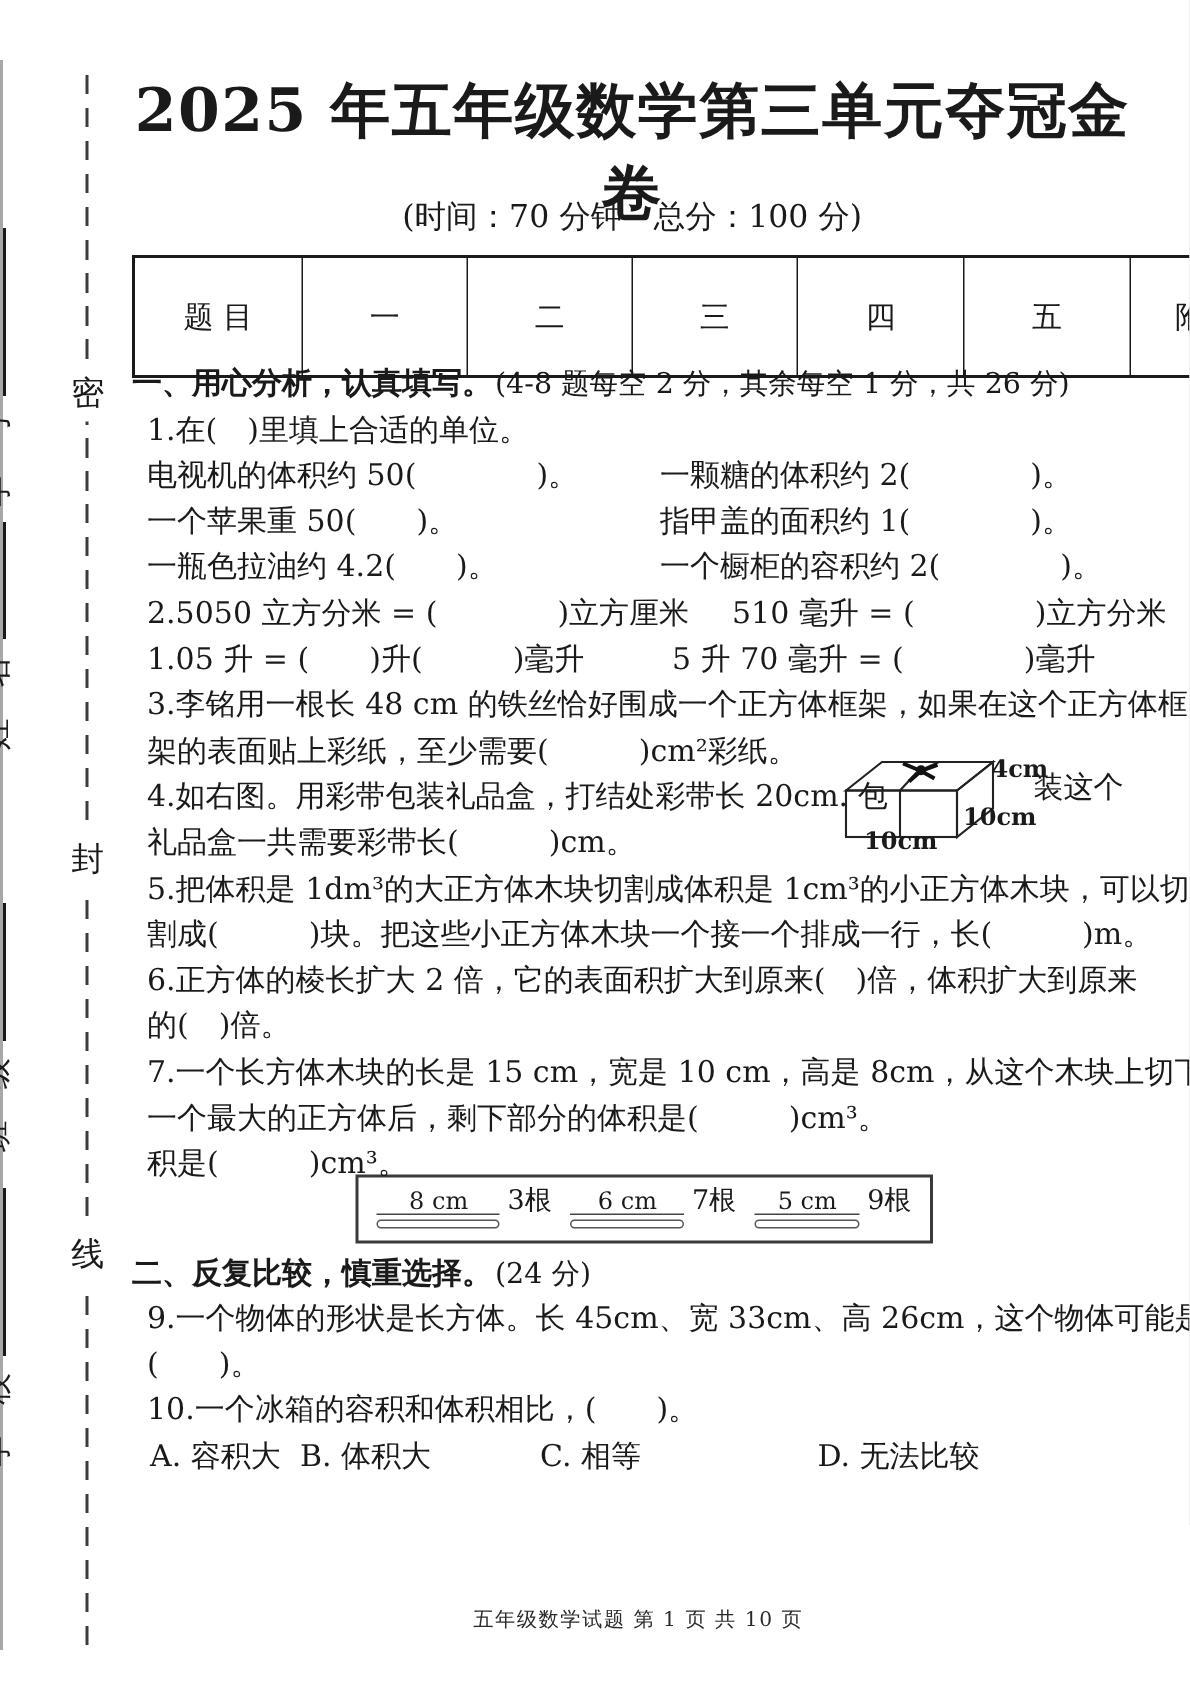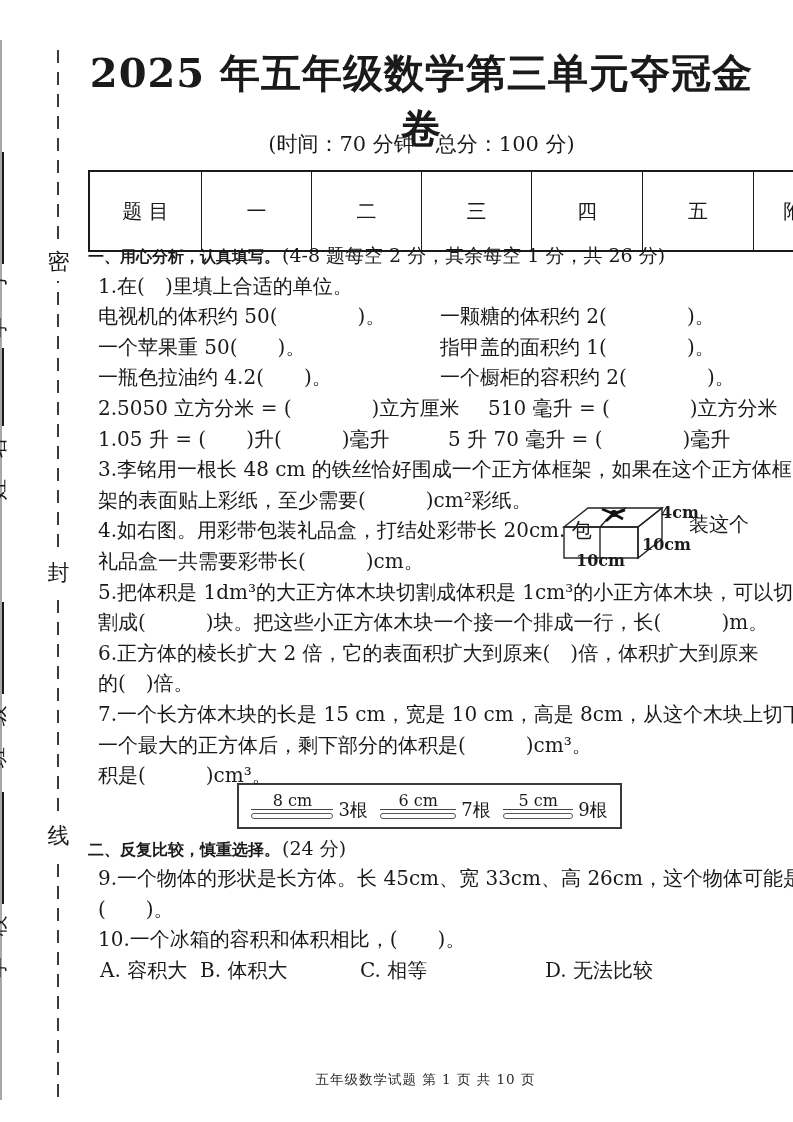--- a/index.html
+++ b/index.html
@@ -24,29 +24,29 @@
   
   .score-table{position:absolute;left:88px;top:170px;width:667px;border-collapse:collapse;
     border:2px solid #1a1a1a;table-layout:fixed;}
   .score-table td{border:1px solid #1a1a1a;text-align:center;font-size:20px;padding:12px;}
   .score-table tr:first-child td{height:30px;}
   .score-table tr:last-child td{height:34px;}
   
   .content{position:absolute;left:88px;top:240px;width:672px;font-size:20px;}
   .line{margin:0;height:30.6px;line-height:30.6px;padding-left:10px;white-space:nowrap;}
   .sec-head{margin:0;height:30.6px;line-height:30.6px;padding-left:0;white-space:nowrap;}
-  .head-bold{font-family:"DejaVu Sans","Liberation Sans",sans-serif;font-weight:bold;font-size:16px;}
+  .head-bold{font-family:"DejaVu Sans","Liberation Sans",sans-serif;font-weight:bold;font-size:20px;}
   .head-note{font-size:19px;margin-left:2px;margin-top:26px;}
   .lcol{display:inline-block;}
   .opts{position:relative;padding-left:0;}
   .opts span{position:absolute;top:0;}
   
   .sticks-box{box-sizing:border-box;width:385px;height:46px;margin:-8px 0 4px 149px;
     border:2px solid #3a3a3a;display:flex;align-items:center;justify-content:space-evenly;}
-  .stick-group{display:flex;align-items:flex-end;}
+  .stick-group{display:flex;}
   .stick-meas{display:flex;flex-direction:column;}
   .stick-len{font-size:16px;text-align:center;border-bottom:1px solid #444;padding:0 2px;line-height:17px;}
   .stick-rod{height:4px;border:1px solid #555;border-radius:3px;margin-top:3px;background:#fff;}
   .stick-count{font-size:18px;margin-left:5px;line-height:18px;}
   
   .gift-fig{position:absolute;left:562px;top:497px;width:200px;height:76px;}
   .gift-fig svg{position:absolute;left:0;top:5px;}
   .fig-label{position:absolute;font-size:16px;line-height:18px;font-weight:bold;}
   .q4-tail{position:absolute;left:689px;top:511px;font-size:20px;}
   

